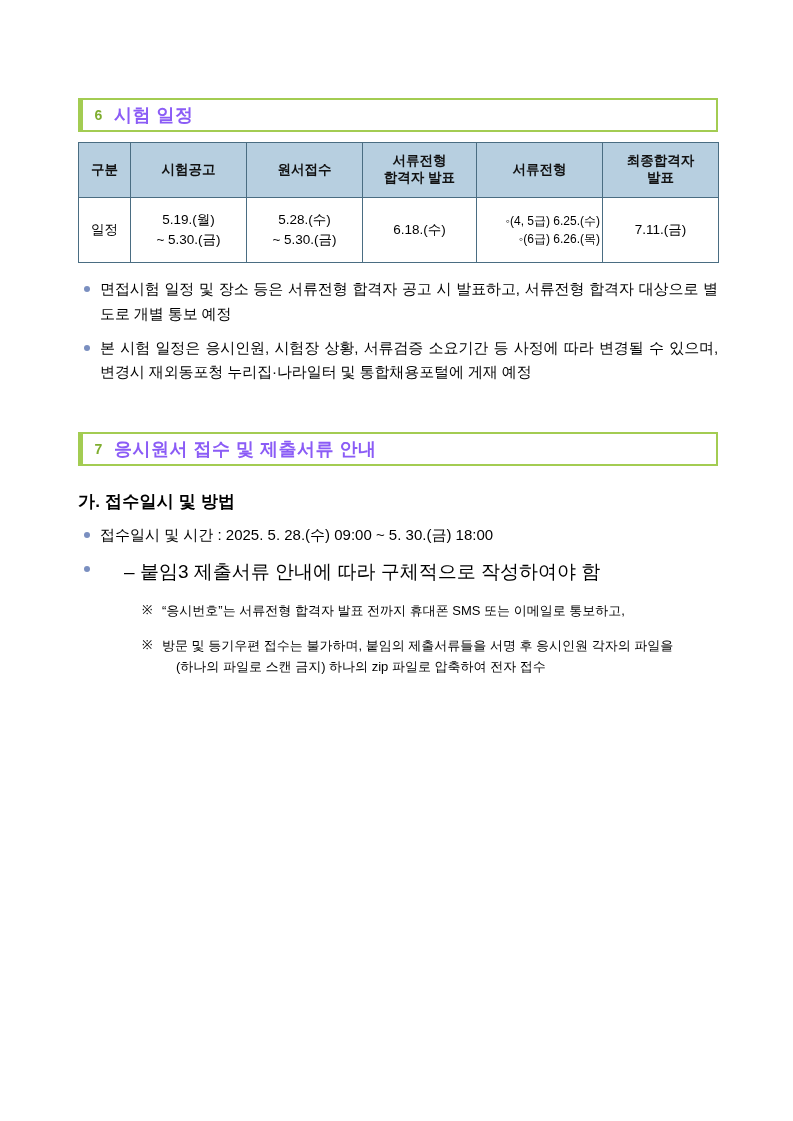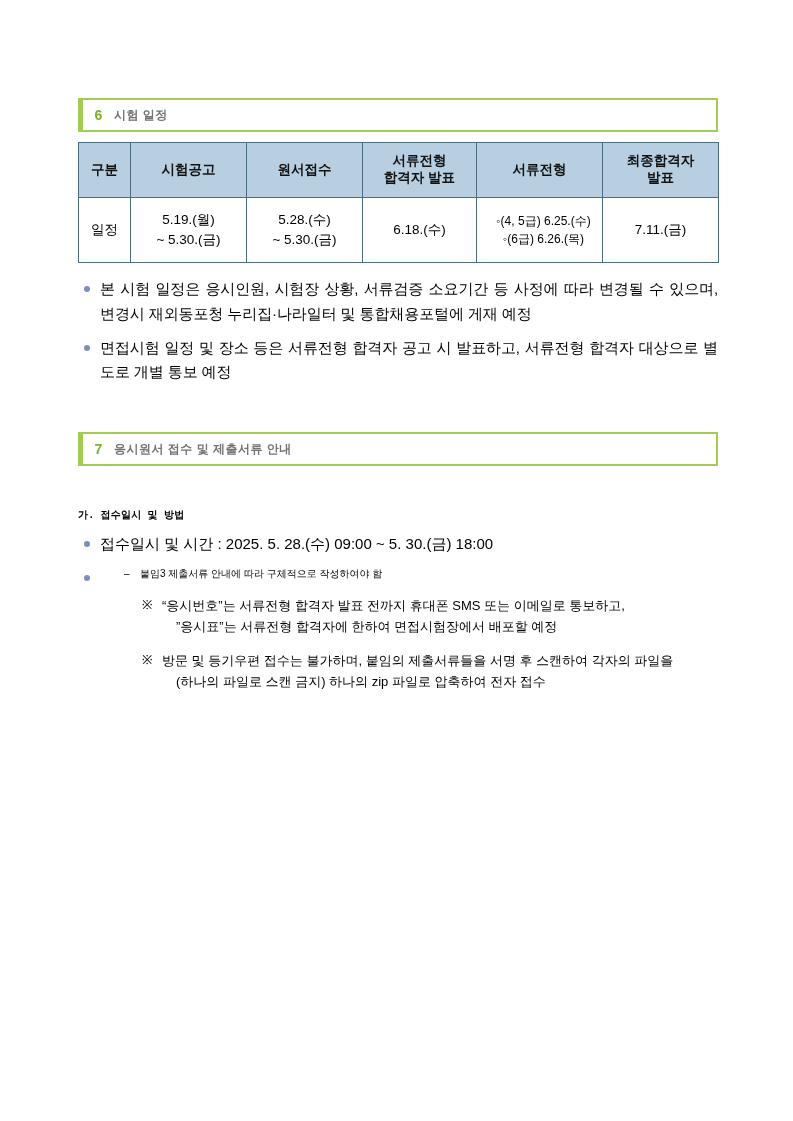--- a/index.html
+++ b/index.html
@@ -51,23 +51,23 @@
   .section-num {
     width: 36px;
     text-align: center;
     color: #7fae2f;
     font-size: 14px;
     font-weight: bold;
     padding-left: 5px;
     box-sizing: border-box;
   }
   .section-title {
-    font-size: 12px;
-    font-weight: bold;
-    color: #737373;
+    font-size: 18px;
+    font-weight: bold;
+    color: #8b5cf6;
     letter-spacing: 0.5px;
   }
 
   
   table.schedule {
     border-collapse: collapse;
     width: 640px;
     margin-top: 10px;
     table-layout: fixed;
   }
@@ -93,21 +93,21 @@
   td.cell-small { font-size: 12.5px; }
   .cell-line { display: block; }
   .col-gubun { width: 52px; }
   .col-a { width: 116px; }
   .col-b { width: 116px; }
   .col-c { width: 114px; }
   .col-d { width: 126px; }
   .col-e { width: 116px; }
   .interview-line {
     display: block;
-    text-align: center;
+    text-align: right;
     padding-left: 8px;
     font-size: 12px;
   }
 
   
   ul.bullets {
     list-style: none;
     margin: 14px 0 0 0;
     padding: 0;
   }
@@ -125,26 +125,25 @@
     position: absolute;
     left: 6px;
     top: 9px;
     width: 6px;
     height: 6px;
     border-radius: 50%;
     background: #7a8fc0;
   }
 
   .sub-head {
-    font-size: 10px;
-    font-weight: bold;
-    margin-top: 42px;
+    font-size: 17px;
+    font-weight: bold;
+    margin-top: 24px;
     margin-bottom: 2px;
     letter-spacing: 0.2px;
-    font-family: Liberation Mono, monospace;
   }
 
   ul.bullets2 {
     list-style: none;
     margin: 10px 0 0 0;
     padding: 0;
   }
   ul.bullets2 > li {
     position: relative;
     padding-left: 22px;
@@ -158,21 +157,21 @@
     left: 6px;
     top: 9px;
     width: 6px;
     height: 6px;
     border-radius: 50%;
     background: #7a8fc0;
   }
   .dash-line {
     position: relative;
     padding-left: 40px;
-    font-size: 10px;
+    font-size: 19px;
     line-height: 1.6;
     margin-top: 8px;
   }
   .dash-line::before {
     content: "–";
     position: absolute;
     left: 24px;
     top: 0;
   }
   .note {
@@ -260,38 +259,37 @@
             <span class="interview-line">◦(6급) 6.26.(목)</span>
           </td>
           <td>
             <span class="cell-line">7.11.(금)</span>
           </td>
         </tr>
       </tbody>
     </table>
 
     <ul class="bullets">
+      <li>면접시험 일정 및 장소 등은 서류전형 합격자 공고 시 발표하고, 서류전형 합격자 대상으로 별도로 개별 통보 예정</li>
       <li>본 시험 일정은 응시인원, 시험장 상황, 서류검증 소요기간 등 사정에 따라 변경될 수 있으며, 변경시 재외동포청 누리집·나라일터 및 통합채용포털에 게재 예정</li>
-      <li>면접시험 일정 및 장소 등은 서류전형 합격자 공고 시 발표하고, 서류전형 합격자 대상으로 별도로 개별 통보 예정</li>
     </ul>
 
     <div class="spacer-lg"></div>
 
     <div class="section-bar">
       <div class="section-num">7</div>
       <div class="section-title">응시원서 접수 및 제출서류 안내</div>
     </div>
 
     <div class="sub-head">가. 접수일시 및 방법</div>
 
     <ul class="bullets2">
       <li>접수일시 및 시간 : 2025. 5. 28.(수) 09:00 ~ 5. 30.(금) 18:00</li>
       <li>
         <div class="dash-line">붙임3 제출서류 안내에 따라 구체적으로 작성하여야 함</div>
         <div class="note">“응시번호”는 서류전형 합격자 발표 전까지 휴대폰 SMS 또는 이메일로 통보하고,</div>
-        <div class="note-cont">”응시표”는 서류전형 합격자에 한하여 면접시험장에서 배포할 예정</div>
-        <div class="note">방문 및 등기우편 접수는 불가하며, 붙임의 제출서류들을 서명 후 스캔하여 각자의 파일을</div>
+        <div class="note">방문 및 등기우편 접수는 불가하며, 붙임의 제출서류들을 서명 후 응시인원 각자의 파일을</div>
         <div class="note-cont">(하나의 파일로 스캔 금지) 하나의 zip 파일로 압축하여 전자 접수</div>
       </li>
     </ul>
 
   </div>
 </div>
 
 </body></html>

